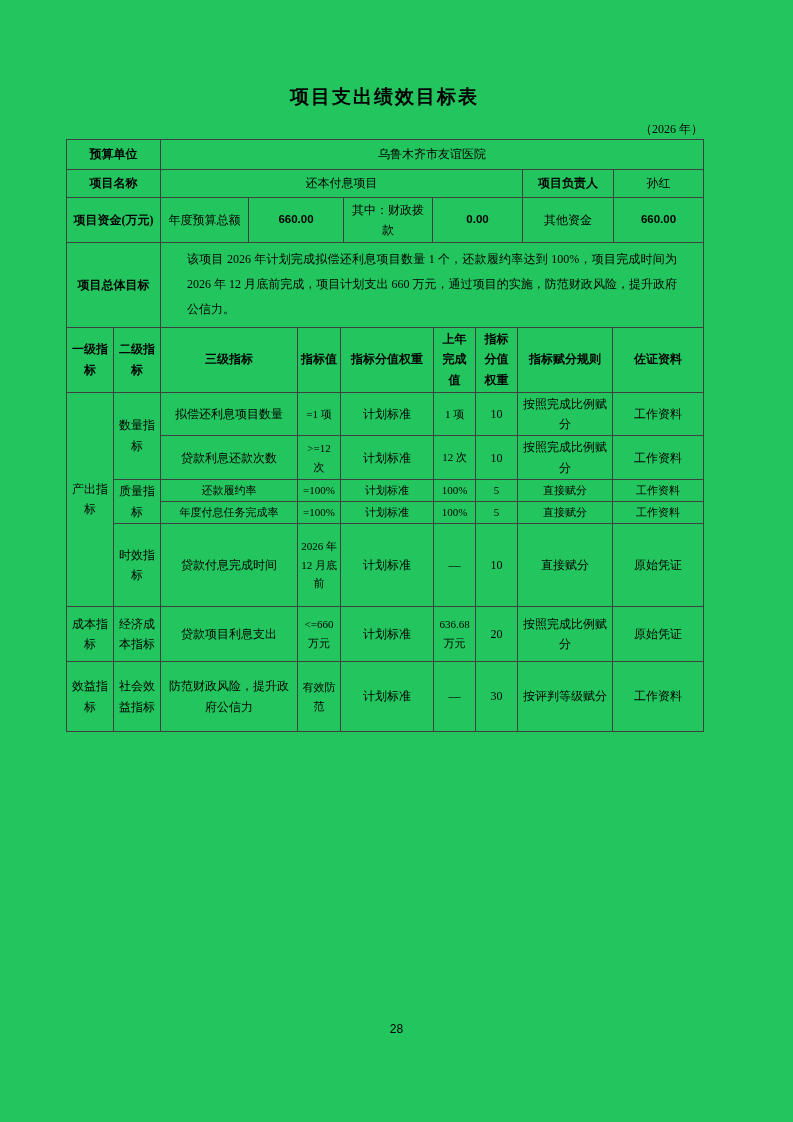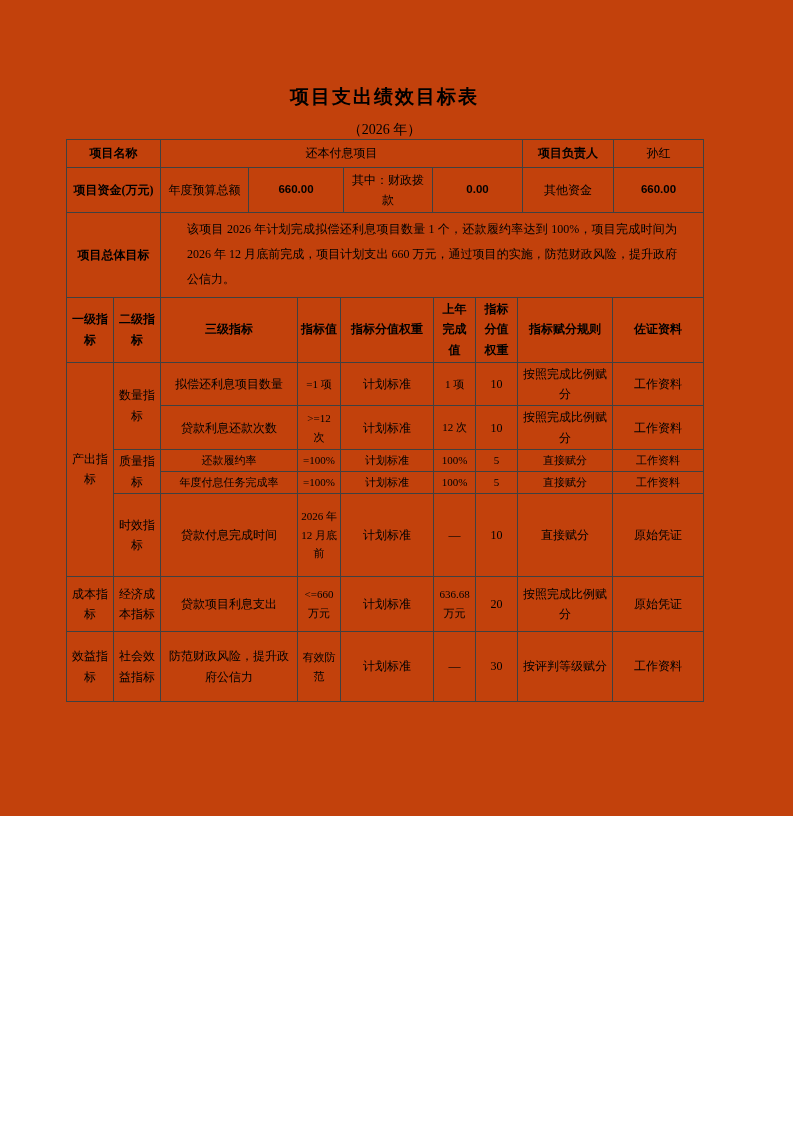--- a/index.html
+++ b/index.html
@@ -1,29 +1,29 @@
 <!DOCTYPE html>
 <html><head>
 <meta charset="utf-8">
 <style>
   * { box-sizing: border-box; }
   html, body { margin: 0; padding: 0; }
   body {
     width: 793px; height: 1122px; background: #ffffff; color: #000;
     font-family: "Liberation Serif", "DejaVu Serif", serif;
   }
-  .page { position: relative; width: 793px; height: 816px; background: #c2410c; overflow: hidden; }
+  .page { position: relative; width: 793px; height: 1122px; background: #22c55e; overflow: hidden; }
   .doc-title {
     position: absolute; top: 84px; left: 66px; width: 637px;
     text-align: center; font-size: 19px; font-weight: bold; letter-spacing: 2px;
     font-family: "DejaVu Sans", "Liberation Sans", sans-serif;
   }
   .doc-subtitle {
     position: absolute; top: 121px; left: 66px; width: 637px;
-    text-align: center; font-size: 14px;
+    text-align: right; font-size: 12px;
   }
   .tables { position: absolute; top: 139px; left: 66px; width: 637px; }
   table { border-collapse: collapse; table-layout: fixed; width: 637px; }
   table.t2 { margin-top: -1px; }
   td {
     border: 1px solid #404040; text-align: center; vertical-align: middle;
     font-size: 12px; line-height: 1.7; padding: 1px 3px; overflow: hidden;
     word-break: break-word;
   }
   .b { font-weight: bold; }
@@ -54,20 +54,24 @@
       <colgroup>
         <col style="width:94px">
           <col style="width:88px">
           <col style="width:95px">
         <col style="width:89px">
           <col style="width:90px">
           <col style="width:91px">
           <col style="width:90px">
       </colgroup>
       <tbody>
+          <tr class="rA">
+        <td class="b">预算单位</td>
+        <td colspan="6">乌鲁木齐市友谊医院</td>
+      </tr>
       <tr class="rB">
         <td class="b">项目名称</td>
         <td colspan="4">还本付息项目</td>
         <td class="b">项目负责人</td>
         <td>孙红</td>
       </tr>
       <tr class="rC">
         <td class="b">项目资金(万元)</td>
         <td>年度预算总额</td>
         <td class="num">660.00</td>

